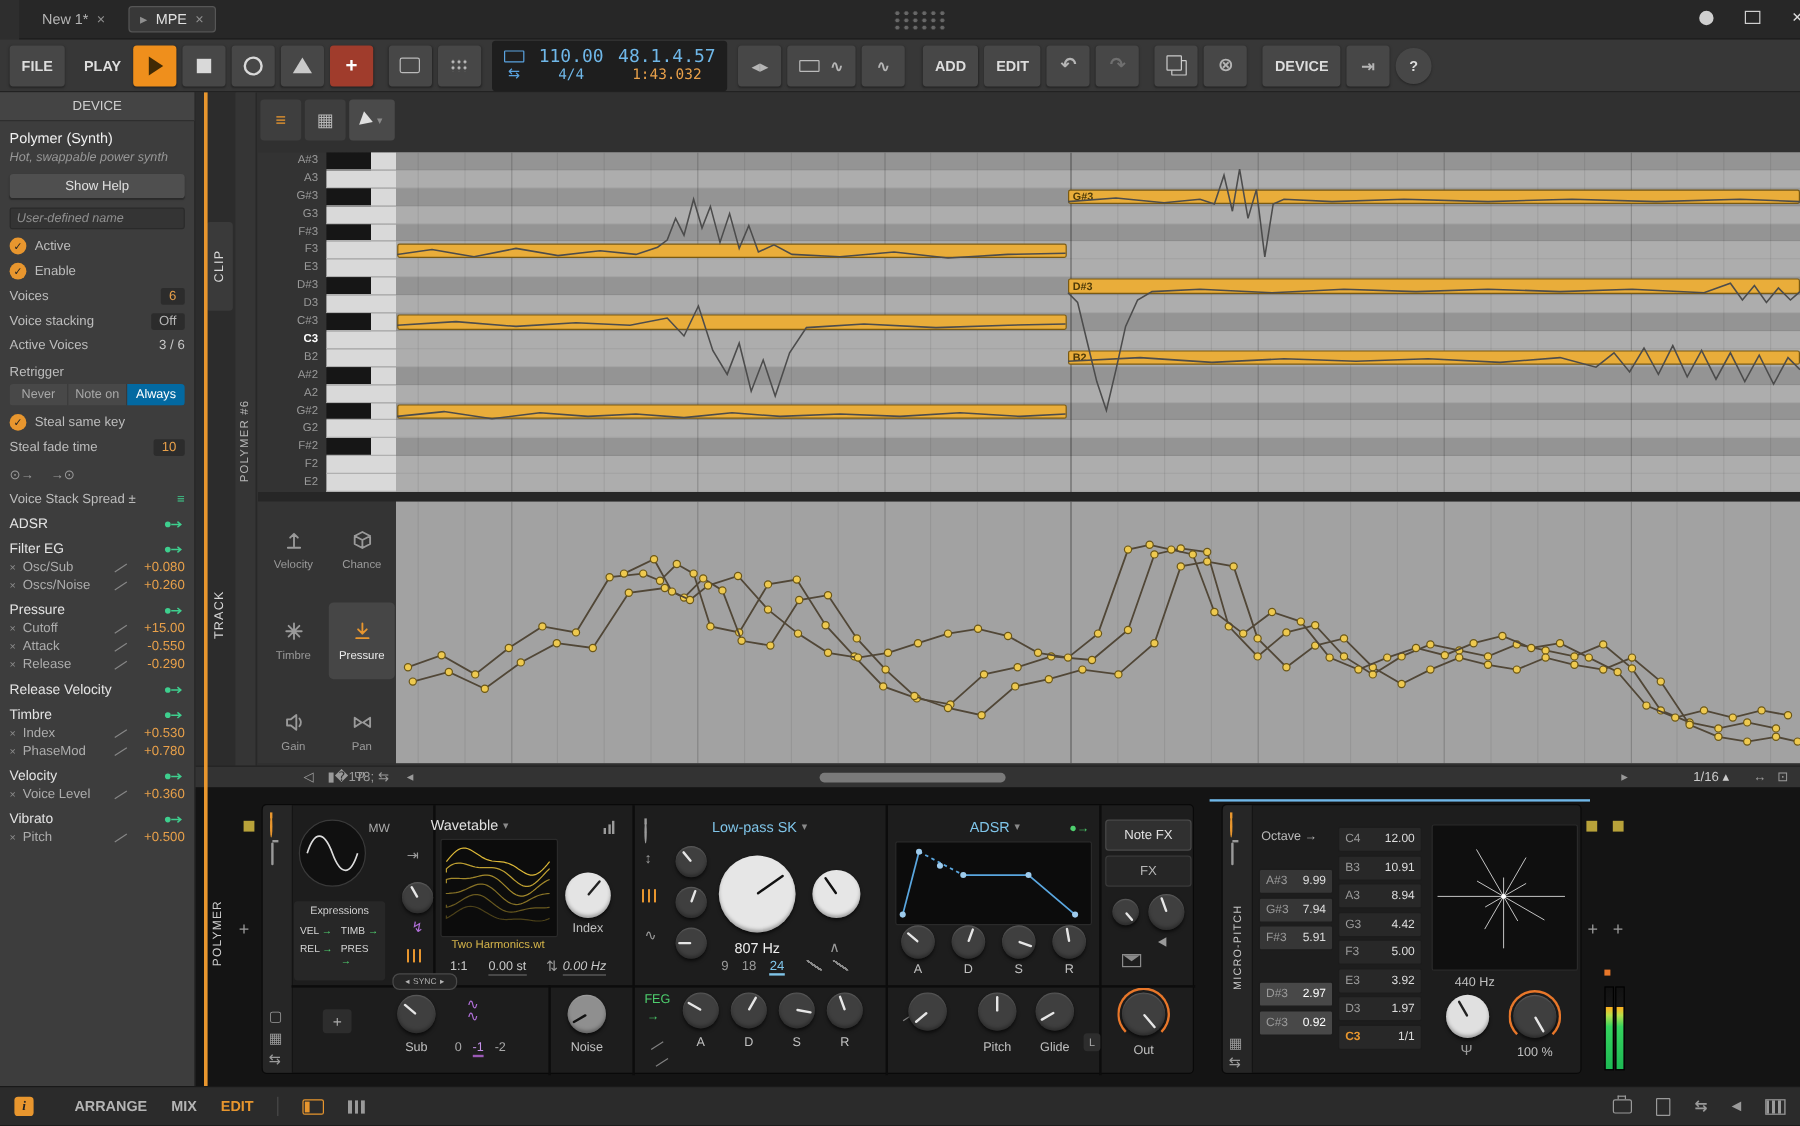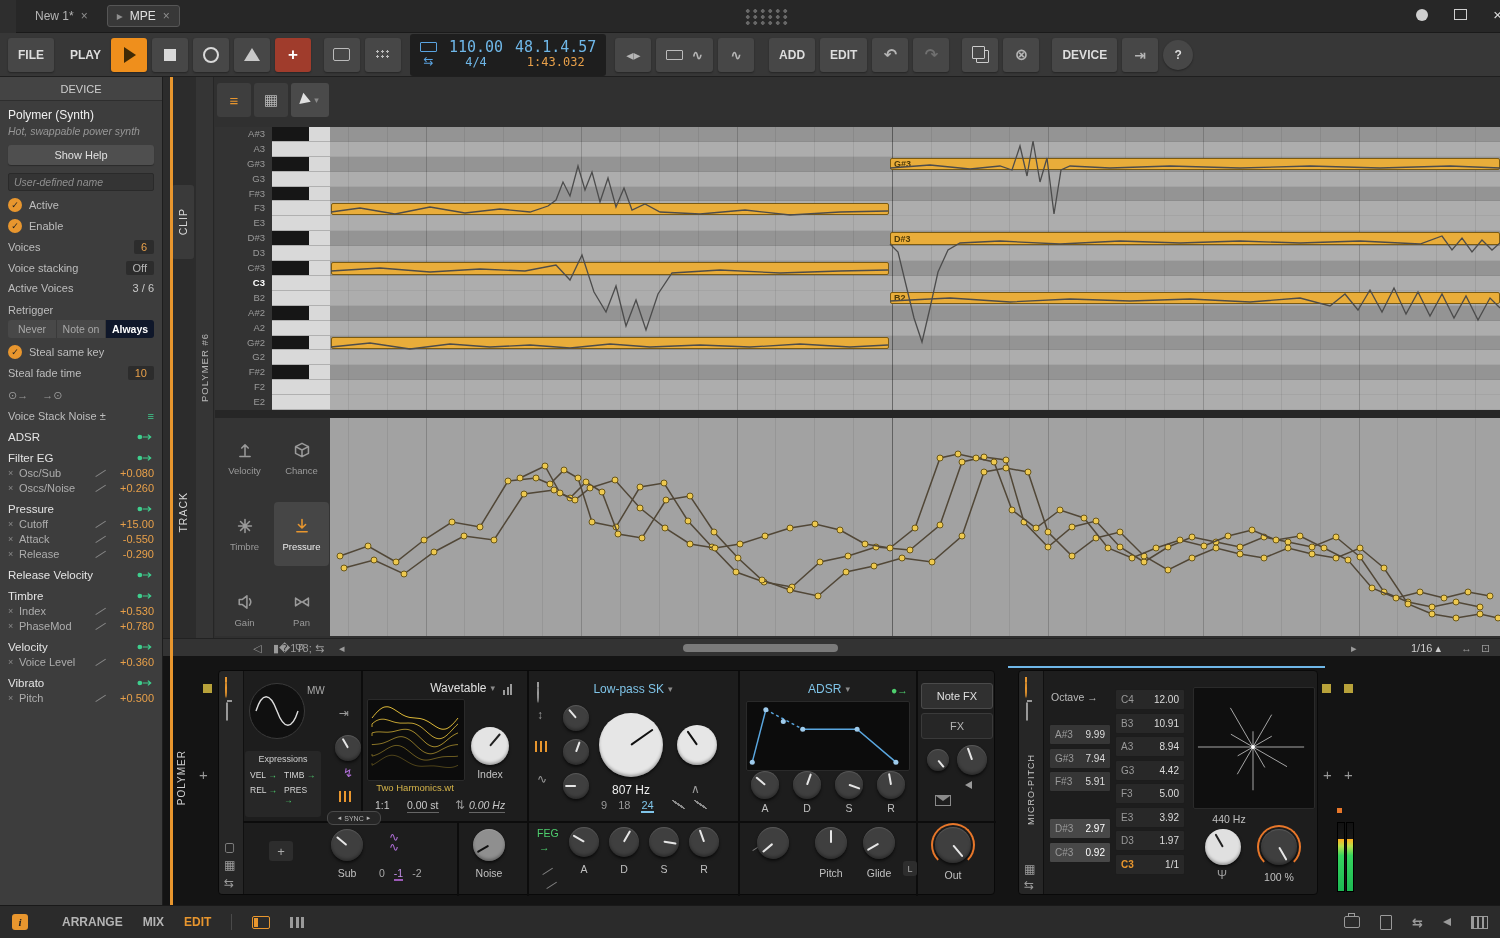--- a/index.html
+++ b/index.html
@@ -48,21 +48,21 @@
   .inpt::placeholder{color:#8f8f8f;}
   .irow{display:flex;align-items:center;margin-top:7px;}
   .chk{width:14px;height:14px;border-radius:50%;background:#e8962e;color:#222;font-size:9px;font-weight:bold;display:inline-flex;align-items:center;justify-content:center;margin-right:7px;flex:none;}
   .ival{margin-left:auto;}
   .vbox{background:#2c2c2c;border-radius:2px;padding:1px 7px;color:#e8a04a;text-align:center;}
   .vbox.gray{color:#b5b5b5;}
   .ilabel{color:#bdbdbd;}
   .seg{display:flex;margin-top:4px;border-radius:3px;overflow:hidden;}
   .seg span{flex:1;text-align:center;padding:3px 0;background:#484848;color:#a8a8a8;border-right:1px solid #3a3a3a;font-size:10.5px;}
   .seg span:last-child{border-right:none;}
-  .seg span.sel{background:#0f172a;color:#fff;font-weight:bold;}
+  .seg span.sel{background:#0369a1;color:#fff;}
   .iicons{display:flex;gap:14px;margin-top:9px;color:#9a9a9a;font-size:11px;}
   .teal{color:#3ecf8e;}
   .msec{margin-top:9px;}
   .mhead{display:flex;align-items:center;}
   .mtitle{color:#e4e4e4;font-size:11.5px;}
   .marrow{margin-left:auto;line-height:0;}
   .mitem{display:flex;align-items:center;margin-top:3px;}
   .mx{color:#8a8a8a;font-size:9px;width:11px;}
   .mnm{color:#adadad;}
   .mramp{margin-left:auto;width:12px;height:10px;position:relative;margin-right:4px;opacity:.8;}
@@ -122,21 +122,21 @@
   .fold::before{content:"";position:absolute;left:0;top:-3.5px;width:5px;height:2px;background:#999;}
   .vsep{position:absolute;width:2px;background:#0c0c0c;}
   .hsep{position:absolute;height:2px;background:#0c0c0c;}
   .knob{position:absolute;width:var(--d,30px);height:var(--d,30px);border-radius:50%;background:var(--body,#3f3f3f);box-shadow:0 2px 3px rgba(0,0,0,.6),inset 0 1px 1px rgba(255,255,255,.15),inset 0 -2px 3px rgba(0,0,0,.3);}
   .knob::after{content:"";position:absolute;left:calc(50% - 1px);top:8%;width:2px;height:42%;background:var(--ptr,#e6e6e6);transform-origin:50% 100%;transform:rotate(var(--rot,0deg));border-radius:1px;}
   .knob.ring::before{content:"";position:absolute;inset:-4px;border-radius:50%;border:2.5px solid #e8772a;border-bottom-color:transparent;}
   .dlabel{position:absolute;font-size:10.5px;color:#c0c0c0;text-align:center;}
   .dsmall{position:absolute;font-size:10.5px;color:#c9c9c9;}
   .underl{border-bottom:1px solid #666;padding-bottom:1px;}
   .bluehead{position:absolute;display:flex;align-items:center;justify-content:center;gap:4px;color:#7fc4e8;font-size:12px;}
-  .whead{position:absolute;display:flex;align-items:center;justify-content:flex-end;gap:4px;color:#e0e0e0;font-size:12px;}
+  .whead{position:absolute;display:flex;align-items:center;justify-content:flex-start;gap:4px;color:#e0e0e0;font-size:12px;}
   .caret{color:#8a8a8a;font-size:9px;}
   .scope{position:absolute;border-radius:50%;background:#101010;border:1px solid #3a3a3a;}
   .wtdisp{position:absolute;background:#0c0c0c;border:1px solid #2a2a2a;border-radius:2px;}
   .exprbox{position:absolute;background:#272727;border-radius:3px;}
   .exlab{font-size:8.5px;color:#d5d5d5;}
   .harm{position:absolute;width:15px;height:11px;background:repeating-linear-gradient(90deg,#e8962e 0 2px,transparent 2px 5px);}
   .pico{position:absolute;color:#9a9a9a;font-size:12px;line-height:1;}
   .purple{color:#b06fd8;}
   .syncpill{position:absolute;width:52px;height:12px;border:1px solid #4a4a4a;border-radius:6px;background:#262626;display:flex;align-items:center;justify-content:center;gap:3px;font-size:7px;color:#b5b5b5;}
   .plusbtn{position:absolute;width:24px;height:20px;background:#2d2d2d;border-radius:3px;display:flex;align-items:center;justify-content:center;color:#aaa;font-size:13px;}
@@ -329,21 +329,21 @@
         </div>
       <div class="irow">
           <span class="ilabel">Steal fade time</span>
           <span class="ival vbox">10</span>
         </div>
       <div class="iicons">
         <span>⊙→</span>
         <span>→⊙</span>
       </div>
       <div class="irow" style="margin-top:8px;">
-          <span class="ilabel">Voice Stack Noise ±</span>
+          <span class="ilabel">Voice Stack Spread ±</span>
           <span class="ival teal">≡</span>
         </div>
       <div id="modsections">
           <div class="msec">
             <div class="mhead">
               <span class="mtitle">ADSR</span>
               <span class="marrow"><svg viewBox="0 0 18 8" width="17" height="8">
                   <circle cx="3" cy="4" r="2.5" fill="#3ecf8e"></circle>
                   <path d="M6 4h8M11.5 1.5L14.5 4l-3 2.5" stroke="#3ecf8e" stroke-width="1.3" fill="none"></path>
                 </svg></span>

